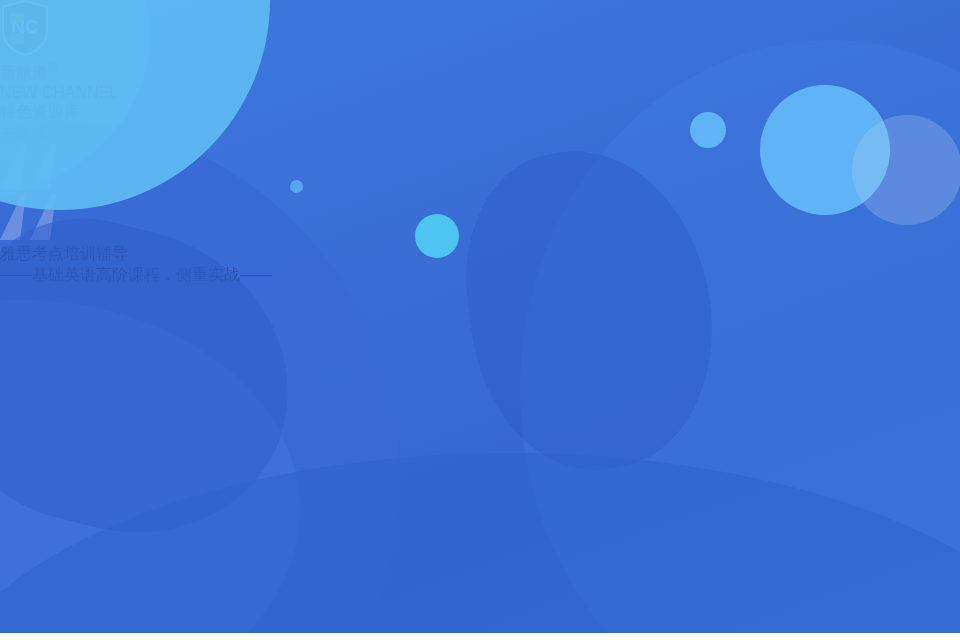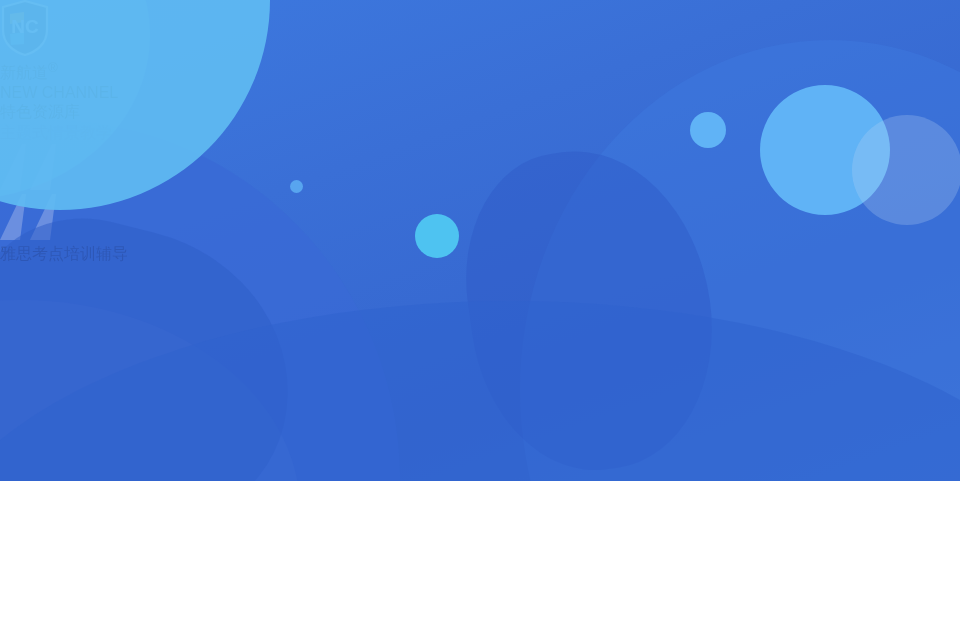--- a/index.html
+++ b/index.html
@@ -7,21 +7,21 @@
     padding: 0;
     background: #ffffff;
   }
   body {
     font-family: "Liberation Sans", "DejaVu Sans", sans-serif;
   }
 
   #banner {
     position: relative;
     width: 960px;
-    height: 481px;
+    height: 633px;
     overflow: hidden;
     background: linear-gradient(160deg, #3d7ae0 0%, #3a6fd6 35%, #3566cf 70%, #3b6fd4 100%);
   }
 
   
   .bg-layer {
     position: absolute;
     inset: 0;
     overflow: hidden;
     pointer-events: none;
@@ -190,15 +190,16 @@
     </span>
     <span class="qm">
       <svg viewBox="0 0 26 46" width="26" height="46">
           <path d="M22 0 L26 0 L20 46 L0 46 Z" fill="#ffffff"></path>
         </svg>
     </span>
   </div>
 
   <div class="headline">雅思考点培训辅导</div>
 
+  <div class="subtitle-pill">——基础英语高阶课程，侧重实战——</div>
 
 
 </div>
 
 </body></html>

